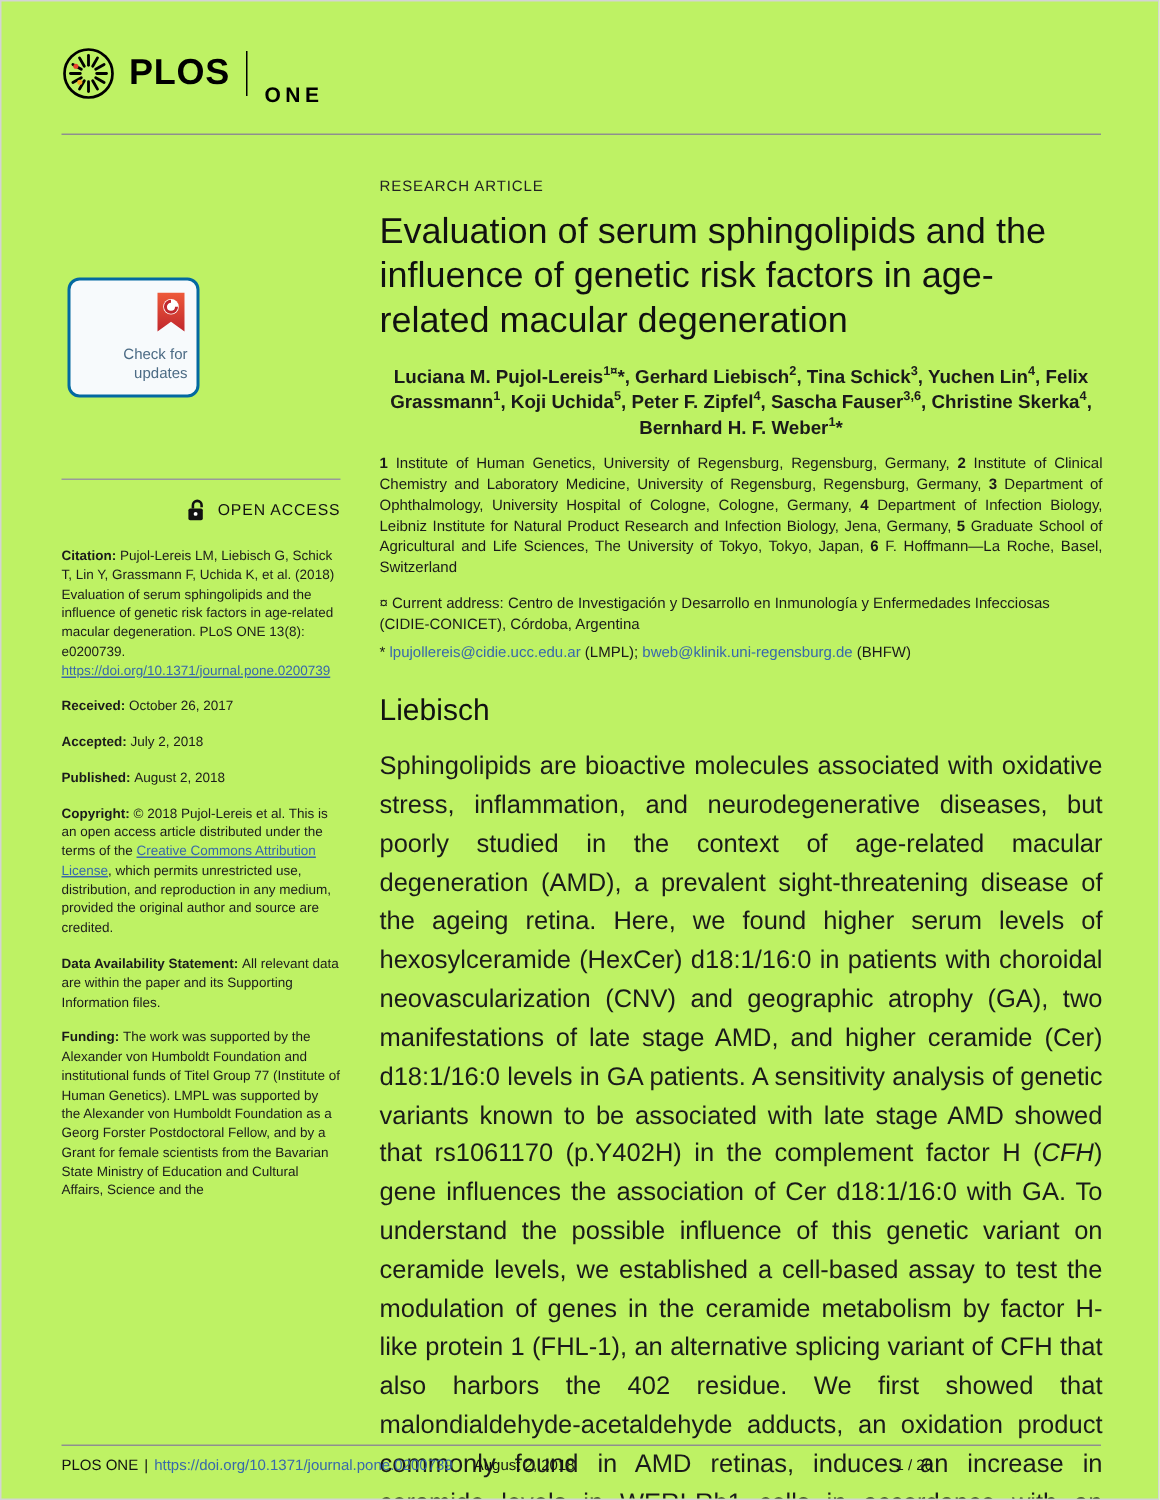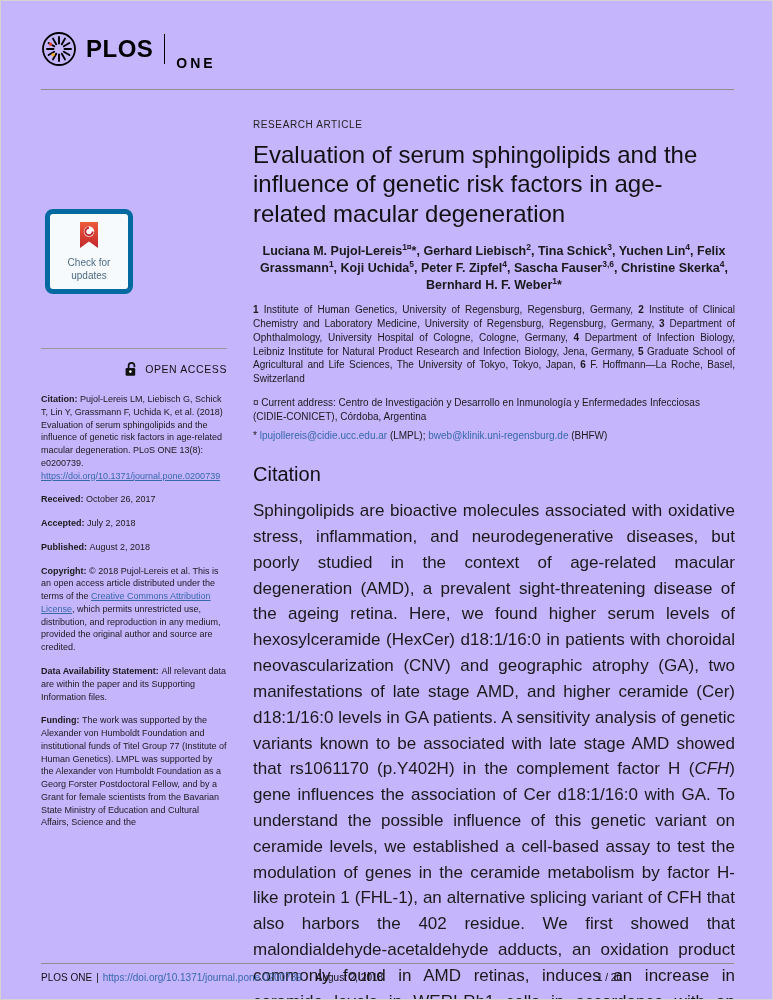--- a/index.html
+++ b/index.html
@@ -1,36 +1,36 @@
 <!DOCTYPE html>
 <html><head>
 <meta charset="utf-8">
 <style>
   * { box-sizing: border-box; }
   html, body { margin: 0; padding: 0; background: #ffffff; }
   body { font-family: "Liberation Sans", sans-serif; color: #1a1a1a; }
   .page {
     position: relative; width: 773px; height: 1000px;
-    background: #c4b5fd; border: 1px solid #d4d4d4; overflow: hidden;
+    background: #bef264; border: 1px solid #d4d4d4; overflow: hidden;
   }
 
   
   .header { position: absolute; top: 26px; left: 40px; }
   .logo { display: flex; align-items: center; gap: 9px; }
   .logo-plos { font-size: 24px; font-weight: 700; letter-spacing: 0.5px; color: #000; }
   .logo-divider { width: 1px; height: 30px; background: #000; margin: 0 2px; }
   .logo-one { font-size: 14px; font-weight: 700; letter-spacing: 3px; color: #000; margin-top: 28px; }
   .top-rule { position: absolute; top: 88px; left: 40px; width: 693px; height: 1px; background: #8f8f8f; }
 
   
   .sidebar { position: absolute; top: 100px; left: 40px; width: 186px; }
   .check-updates {
-    display: block; width: 88px; margin: 108px 0 0 4px; padding: 8px 6px 7px;
-    border: 5px solid #0369a1; border-radius: 8px; background: #f7fafc;
-    text-align: center; text-decoration: none; cursor: pointer;
+    display: block; width: 88px; margin: 84px 0 0 4px; padding: 8px 6px 7px;
+    border: 2px solid #0369a1; border-radius: 8px; background: #f7fafc;
+    text-align: right; text-decoration: none; cursor: pointer;
   }
   .cu-text { display: block; margin-top: 3px; font-size: 10px; line-height: 1.25; color: #4c6b85; }
   .side-rule { height: 1px; background: #9a9a9a; margin: 54px 0 12px; }
   .open-access { display: flex; align-items: center; gap: 7px; margin: 0 0 16px; justify-content: flex-end; }
   .open-access-label { font-size: 10.5px; letter-spacing: 0.6px; color: #111; }
   .side-entry { margin: 0 0 11px; font-size: 9px; line-height: 1.42; color: #1b1b1b; overflow-wrap: anywhere; }
   .side-entry b { font-weight: 700; }
   a { color: #3868ac; }
   .side-entry a { text-decoration: underline; }
 
@@ -142,21 +142,21 @@
     <h1 class="title">Evaluation of serum sphingolipids and the influence of genetic risk factors in age-related macular degeneration</h1>
 
     <p class="authors"><span><span>Luciana M. Pujol-Lereis</span><sup>1¤</sup><span>*, </span></span><span><span>Gerhard Liebisch</span><sup>2</sup><span>, </span></span><span><span>Tina Schick</span><sup>3</sup><span>, </span></span><span><span>Yuchen Lin</span><sup>4</sup><span>, </span></span><span><span>Felix Grassmann</span><sup>1</sup><span>, </span></span><span><span>Koji Uchida</span><sup>5</sup><span>, </span></span><span><span>Peter F. Zipfel</span><sup>4</sup><span>, </span></span><span><span>Sascha Fauser</span><sup>3,6</sup><span>, </span></span><span><span>Christine Skerka</span><sup>4</sup><span>, </span></span><span><span>Bernhard H. F. Weber</span><sup>1</sup><span>*</span></span></p>
 
     <p class="affiliations"><b>1</b><span> Institute of Human Genetics, University of Regensburg, Regensburg, Germany, </span><b>2</b><span> Institute of Clinical Chemistry and Laboratory Medicine, University of Regensburg, Regensburg, Germany, </span><b>3</b><span> Department of Ophthalmology, University Hospital of Cologne, Cologne, Germany, </span><b>4</b><span> Department of Infection Biology, Leibniz Institute for Natural Product Research and Infection Biology, Jena, Germany, </span><b>5</b><span> Graduate School of Agricultural and Life Sciences, The University of Tokyo, Tokyo, Japan, </span><b>6</b><span> F. Hoffmann—La Roche, Basel, Switzerland</span></p>
 
     <p class="current-address">¤ Current address: Centro de Investigación y Desarrollo en Inmunología y Enfermedades Infecciosas (CIDIE-CONICET), Córdoba, Argentina</p>
 
     <p class="correspondence"><span>* </span><a>lpujollereis@cidie.ucc.edu.ar</a><span> (LMPL); </span><a>bweb@klinik.uni-regensburg.de</a><span> (BHFW)</span></p>
 
-    <h2 class="abstract-heading">Citation</h2>
+    <h2 class="abstract-heading">Liebisch</h2>
 
     <p class="abstract-body"><span>Sphingolipids are bioactive molecules associated with oxidative stress, inflammation, and neurodegenerative diseases, but poorly studied in the context of age-related macular degeneration (AMD), a prevalent sight-threatening disease of the ageing retina. Here, we found higher serum levels of hexosylceramide (HexCer) d18:1/16:0 in patients with choroidal neovascularization (CNV) and geographic atrophy (GA), two manifestations of late stage AMD, and higher ceramide (Cer) d18:1/16:0 levels in GA patients. A sensitivity analysis of genetic variants known to be associated with late stage AMD showed that rs1061170 (p.Y402H) in the complement factor H (</span><i>CFH</i><span>) gene influences the association of Cer d18:1/16:0 with GA. To understand the possible influence of this genetic variant on ceramide levels, we established a cell-based assay to test the modulation of genes in the ceramide metabolism by factor H-like protein 1 (FHL-1), an alternative splicing variant of CFH that also harbors the 402 residue. We first showed that malondialdehyde-acetaldehyde adducts, an oxidation product commonly found in AMD retinas, induces an increase in ceramide levels in WERI-Rb1 cells in accordance with an increased expression of ceramide synthesis genes. Then, we observed that cells exposed to the non-risk FHL-1:Y402, but not the risk associated variant FHL-1:H402 or full-length CFH, downregulated ceramide synthase 2 and ceramide glucosyltransferase gene expression. Together, our findings show that serum ceramide and hexosylceramide species are altered in AMD patients and that ceramide levels may be influenced by AMD associated risk variants.</span></p>
 
   </main>
 
   <div class="bottom-rule"></div>
   <div class="footer">
     <div class="footer-left">
       <span class="f-journal">PLOS ONE</span><span class="f-sep">|</span><a class="f-doi">https://doi.org/10.1371/journal.pone.0200739</a><span class="f-date">August 2, 2018</span>
     </div>

